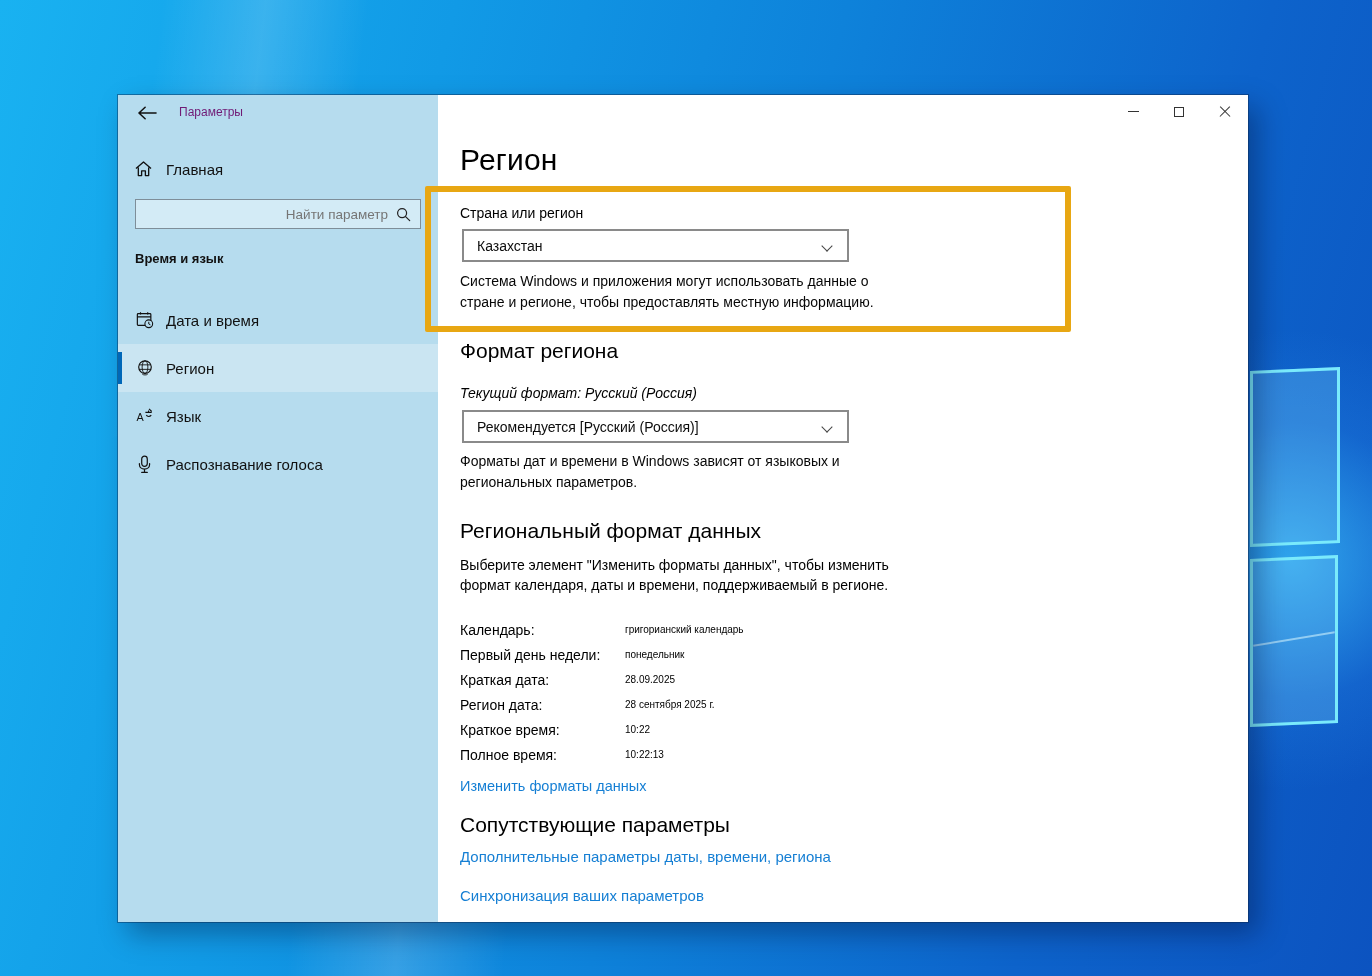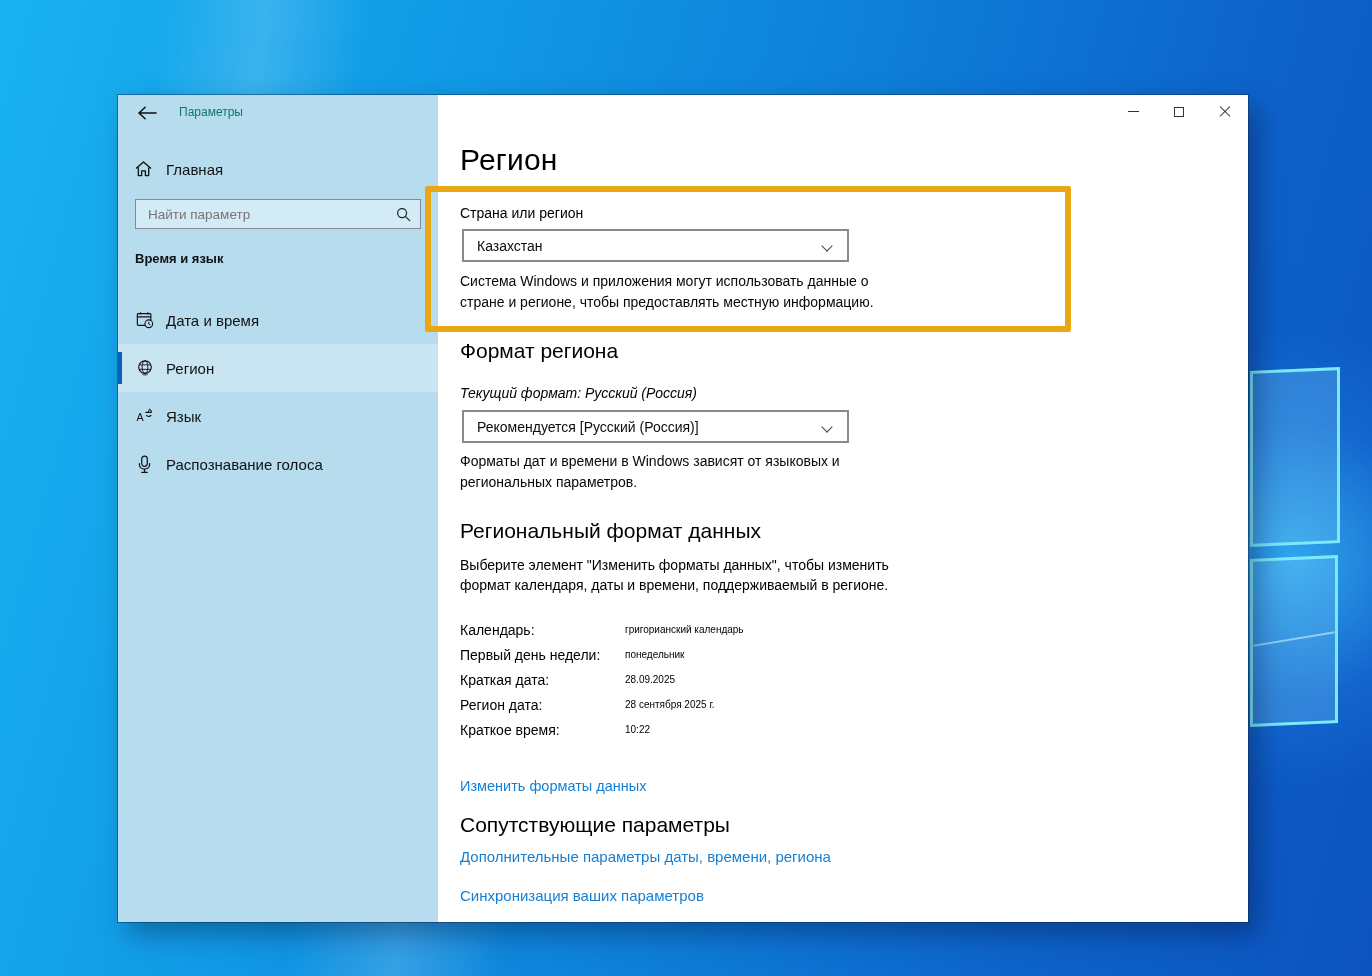--- a/index.html
+++ b/index.html
@@ -30,33 +30,33 @@
   .win {
     position:absolute; left:118px; top:95px; width:1130px; height:827px;
     background:#ffffff; display:flex;
     box-shadow:0 0 0 1px rgba(10,40,80,.45), 10px 12px 26px rgba(0,10,40,.35);
   }
 
   
   .sidebar { position:relative; width:320px; flex:0 0 320px; background:#b6dcee; color:#111; }
   .back-btn { position:absolute; left:14px; top:5px; width:30px; height:26px; display:flex; align-items:center; justify-content:center; cursor:pointer; }
   .back-btn svg { width:19px; height:14px; }
-  .win-title { position:absolute; left:61px; top:10px; font-size:12px; color:#0f766e; }
+  .win-title { position:absolute; left:61px; top:10px; font-size:12px; color:#701a75; }
 
   .home-row { position:absolute; left:0; top:59px; width:100%; height:30px; display:flex; align-items:center; cursor:pointer; }
   .home-row .nav-ic { margin-left:17px; }
   .home-row .lbl { margin-left:14px; font-size:15px;text-align:right; }
 
   .search-box {
     position:absolute; left:17px; top:104px; width:286px; height:30px;
     background:#d3ebf6; border:1px solid #7e8e99; display:flex; align-items:center;
   }
   .search-box input {
     flex:1; border:none; outline:none; background:transparent; padding:0 8px 0 12px;
-    font-size:13.5px; color:#1c1c1c; font-family:inherit;
+    font-size:13.5px; color:#1c1c1c; font-family:inherit;text-align:right;
   }
   .search-box .mag { margin-right:9px; display:flex; }
 
   .side-section { position:absolute; left:17px; top:156px; font-size:13px; font-weight:bold; }
 
   .nav { position:absolute; left:0; top:201px; width:100%; }
   .nav-item { position:relative; height:48px; display:flex; align-items:center; cursor:pointer; }
   .nav-item .nav-ic { margin-left:17px; width:19px; display:flex; justify-content:center; }
   .nav-item .lbl { margin-left:12px; font-size:15px; }
   .nav-item.selected { background:rgba(255,255,255,.28); }
@@ -265,20 +265,24 @@
           <span class="kv-value">28.09.2025</span>
         </div>
         <div class="kv-row">
           <span class="kv-label">Регион дата:</span>
           <span class="kv-value">28 сентября 2025 г.</span>
         </div>
         <div class="kv-row">
           <span class="kv-label">Краткое время:</span>
           <span class="kv-value">10:22</span>
         </div>
+        <div class="kv-row">
+          <span class="kv-label">Полное время:</span>
+          <span class="kv-value">10:22:13</span>
+        </div>
       </div>
 
       <div class="link link-edit">Изменить форматы данных</div>
 
       <div class="h2 h2-related">Сопутствующие параметры</div>
       <div class="link link-adv">Дополнительные параметры даты, времени, региона</div>
       <div class="link link-sync">Синхронизация ваших параметров</div>
 
     </div>
 

